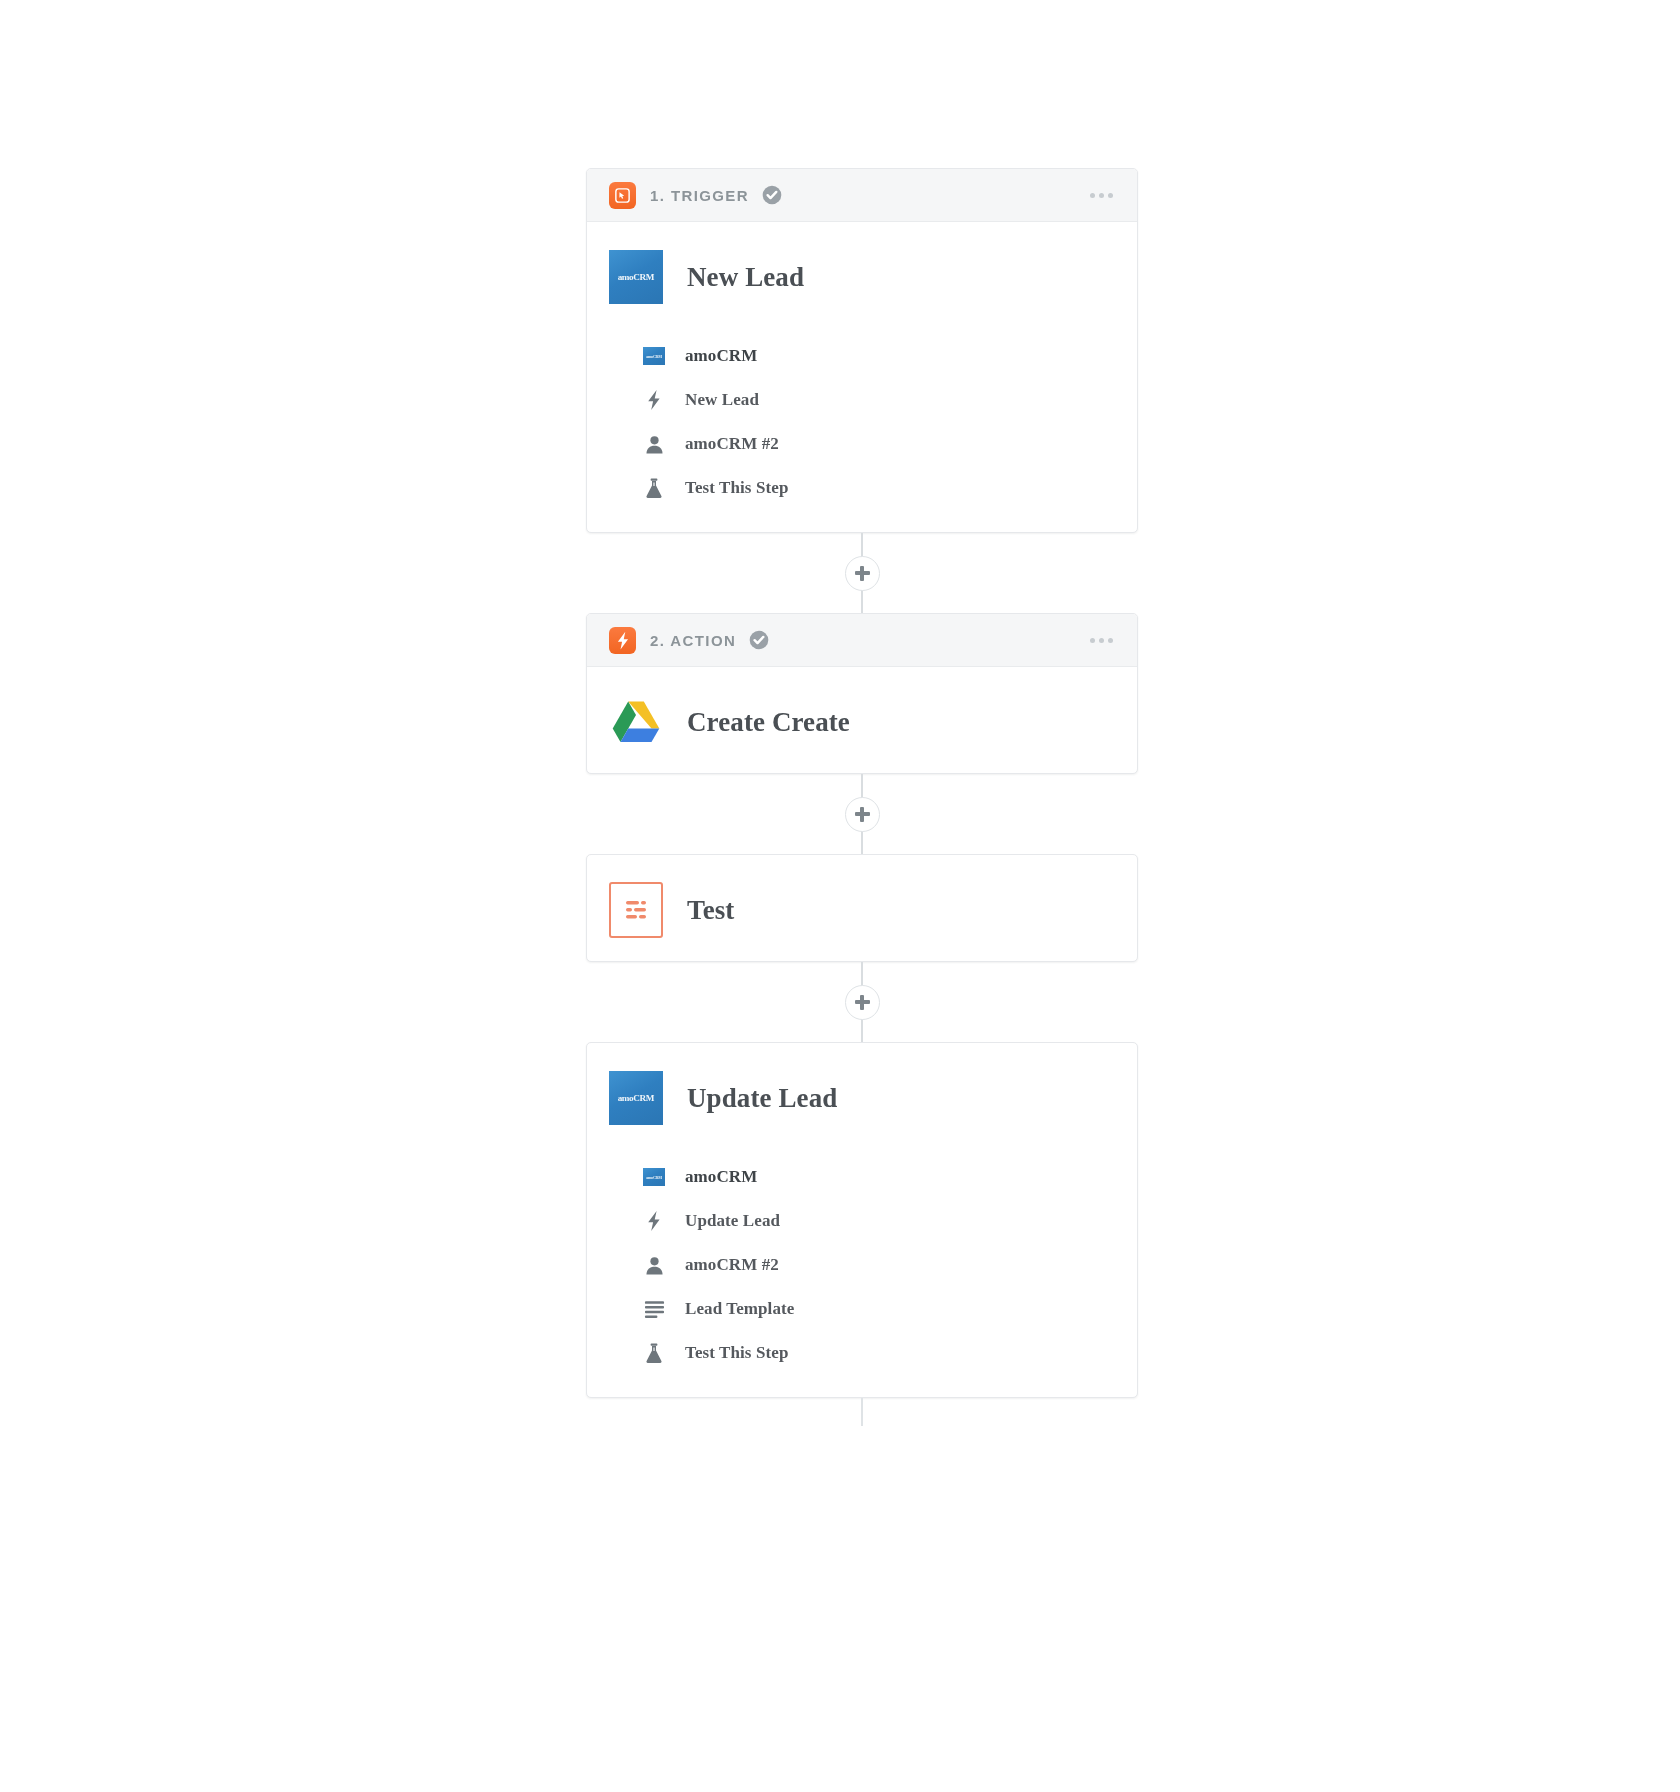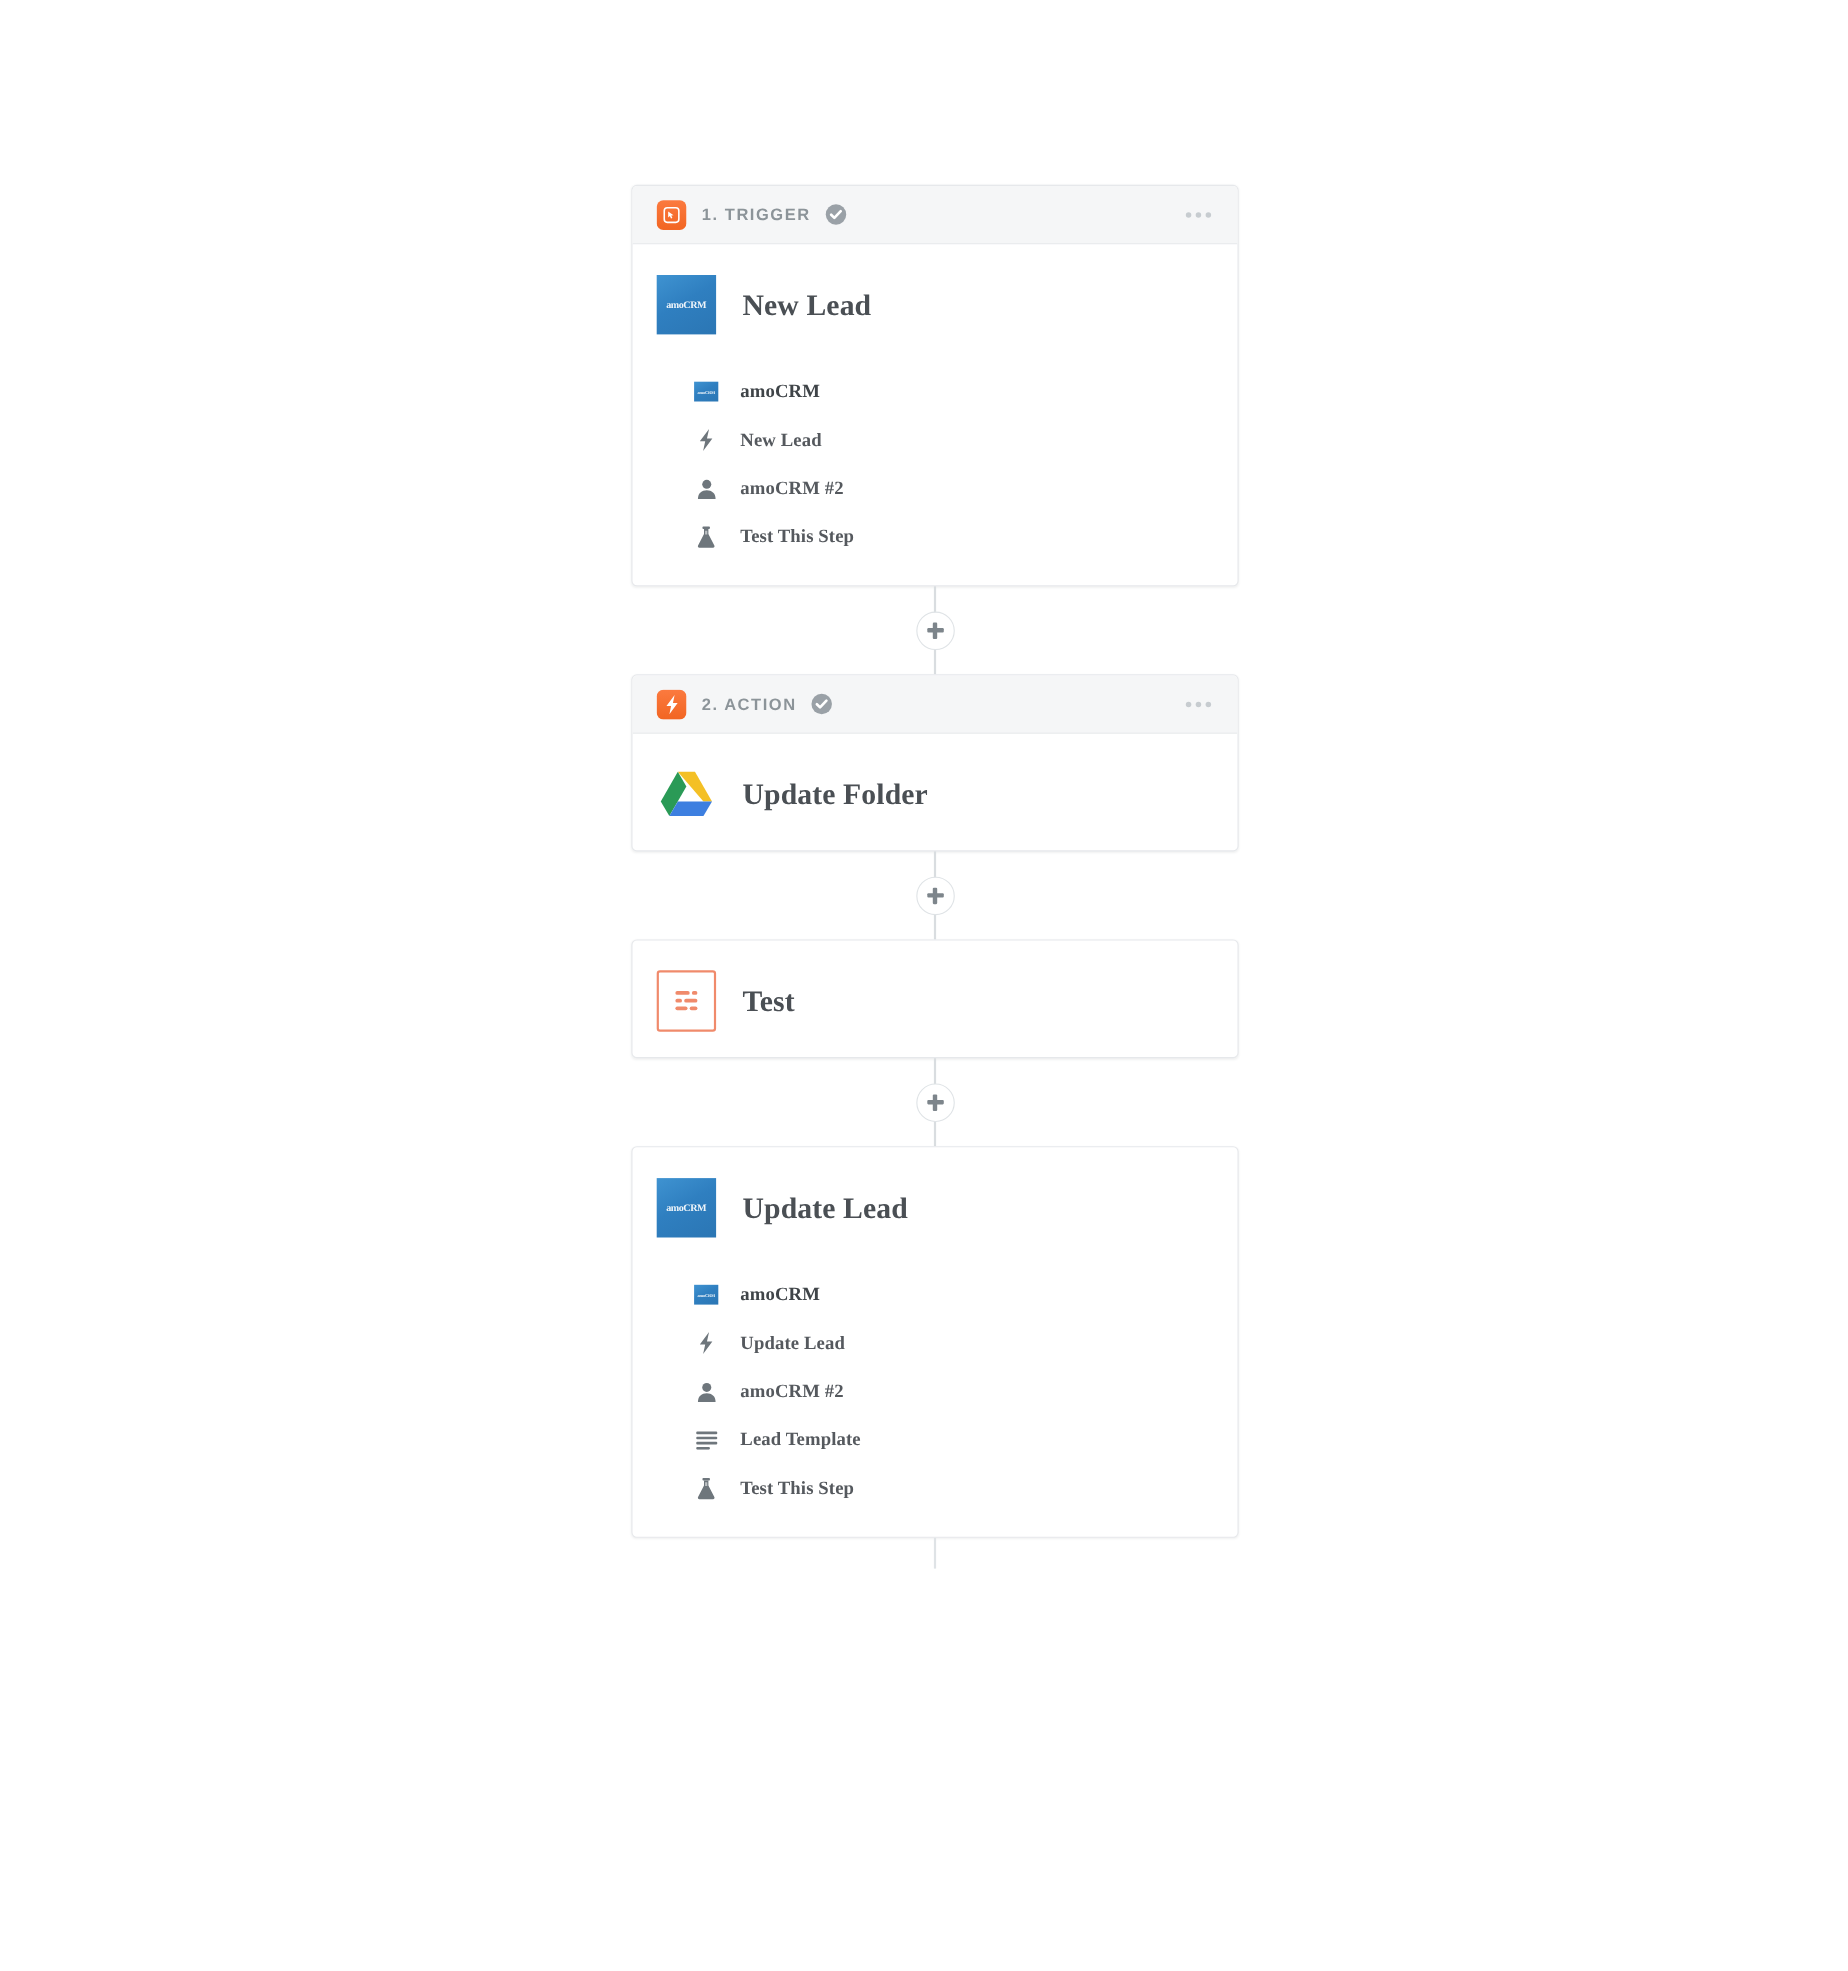--- a/index.html
+++ b/index.html
@@ -11,21 +11,21 @@
     width: 1680px;
     height: 1792px;
     font-family: "Liberation Sans", sans-serif;
     position: relative;
     overflow: hidden;
   }
 
   
   #canvas {
     position: absolute;
-    left: 4px; top: 0;
+    left: 16px; top: 0;
     width: 1604px;
     height: 1792px;
     background: #ffffff;
   }
 
   .flow {
     position: absolute;
     left: 570px;
     top: 168px;
     width: 552px;
@@ -361,21 +361,21 @@
       </div>
       <div class="card-body">
         <div class="title-row">
           <span class="app-icon">
             <svg width="50" height="46" viewBox="0 0 50 46">
               <path d="M17.2 2.5 L32.8 2.5 L48.3 29.6 L40.5 29.6 Z" fill="#f4c025"></path>
               <path d="M17.2 2.5 L25 15.9 L9.5 42.9 L1.7 29.6 Z" fill="#2a9a56"></path>
               <path d="M9.5 42.9 L40.5 42.9 L48.3 29.6 L17.2 29.6 Z" fill="#3d7fe0"></path>
             </svg>
           </span>
-          <span class="step-title">Update Folder</span>
+          <span class="step-title">Create Create</span>
         </div>
       </div>
     </div>
 
     <div class="connector">
       <span class="line"></span>
       <span class="plus-btn"></span>
     </div>
 
     <div class="card">

